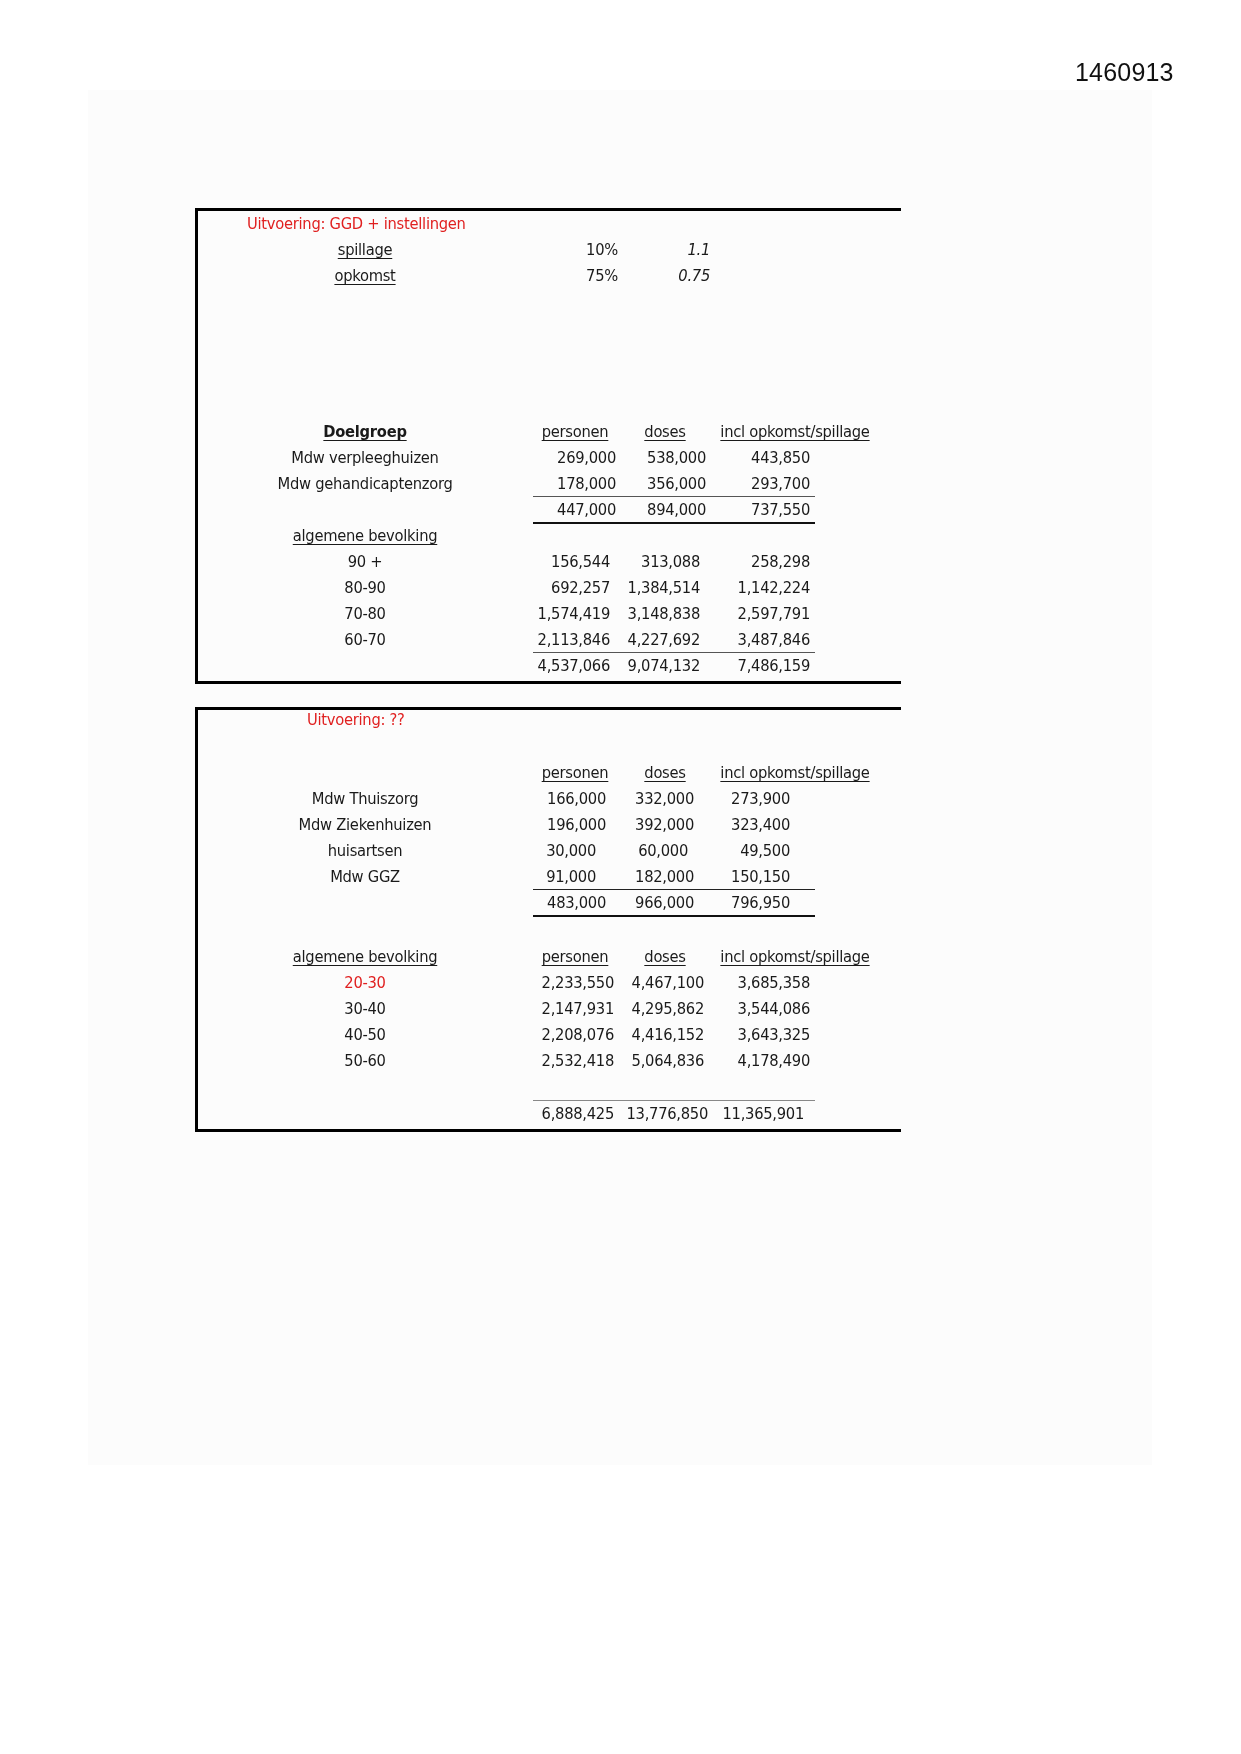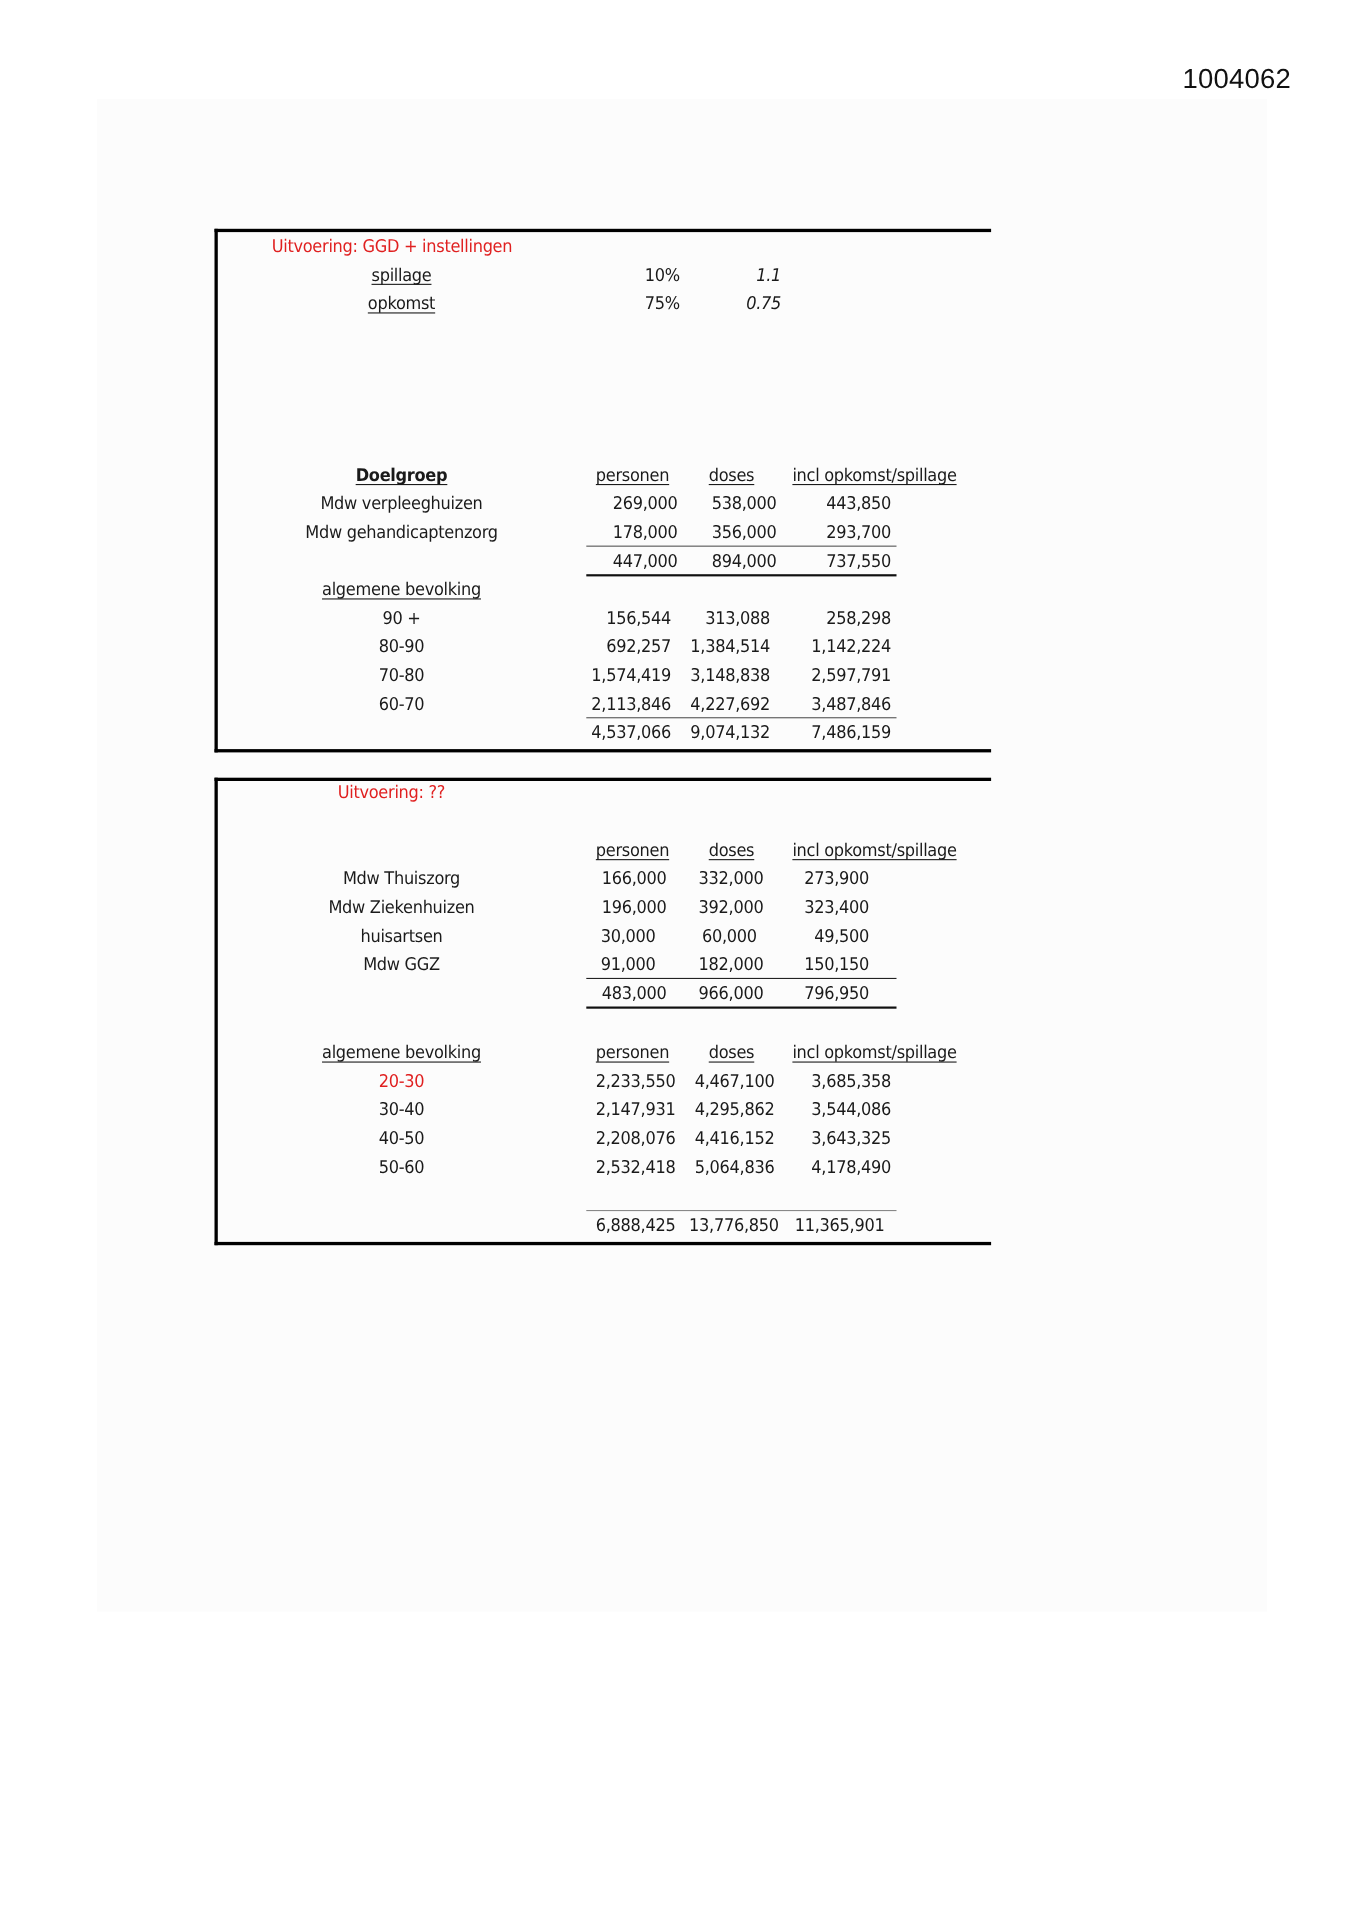--- a/index.html
+++ b/index.html
@@ -22,21 +22,21 @@
     .b { font-weight: bold; }
     .i { font-style: italic; }
     .hline { position: absolute; height: 0; }
     .thin { border-top: 1px solid #555; }
     .thick { border-top: 2px solid #111; }
   </style>
 </head>
 <body>
 
 <div class="bg-panel"></div>
-<div class="doc-id">1004062</div>
+<div class="doc-id">1460913</div>
 
 <div class="box" id="box1"></div>
 
 <div class="t l red" style="left:247px;top:214px;">Uitvoering: GGD + instellingen</div>
 
 <div class="t c u" style="left:300px;top:240px;width:130px;">spillage</div>
 <div class="t r" style="left:560px;top:240px;width:58px;">10%</div>
 <div class="t r i" style="left:650px;top:240px;width:60px;">1.1</div>
 
 <div class="t c u" style="left:300px;top:266px;width:130px;">opkomst</div>

